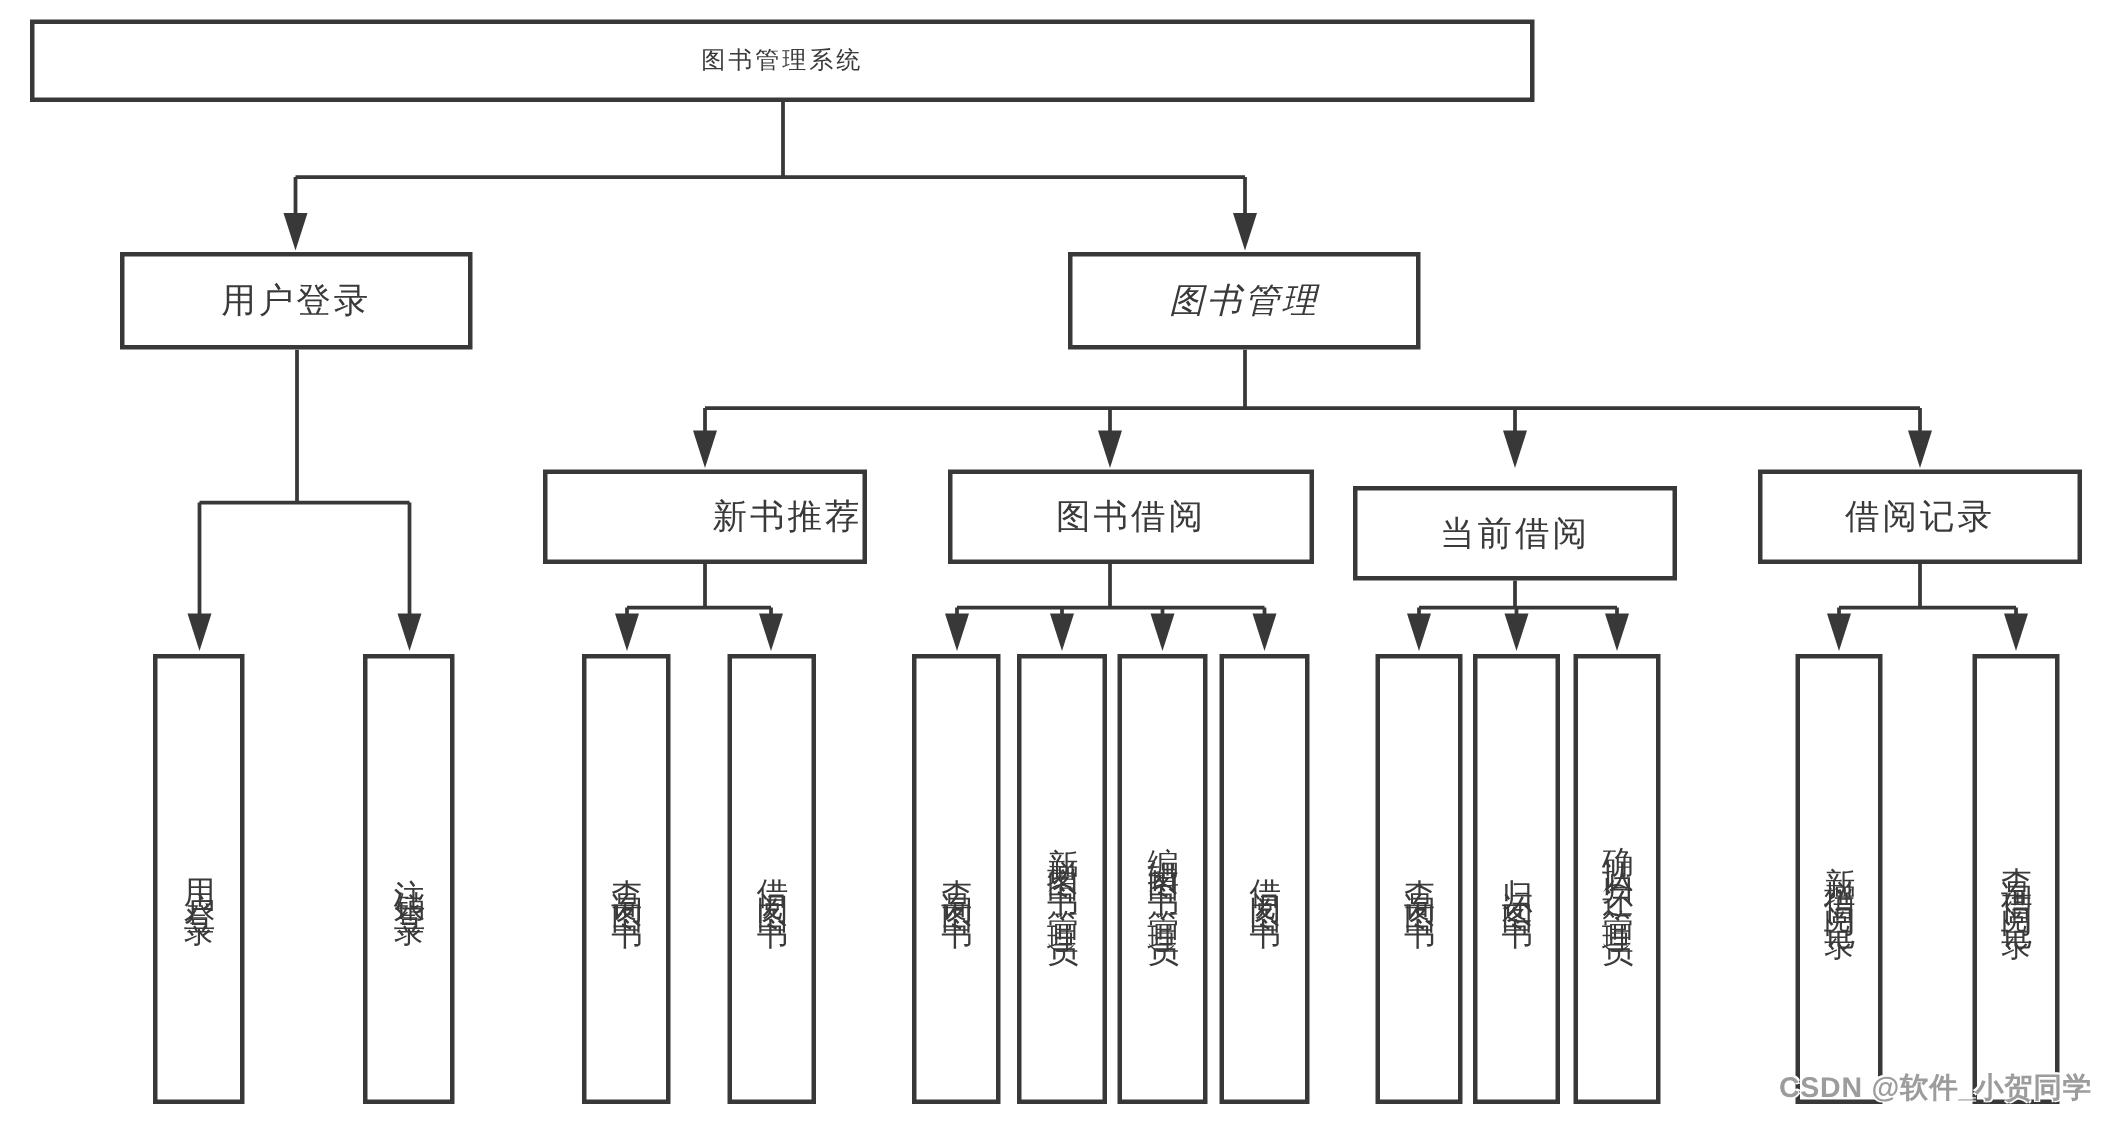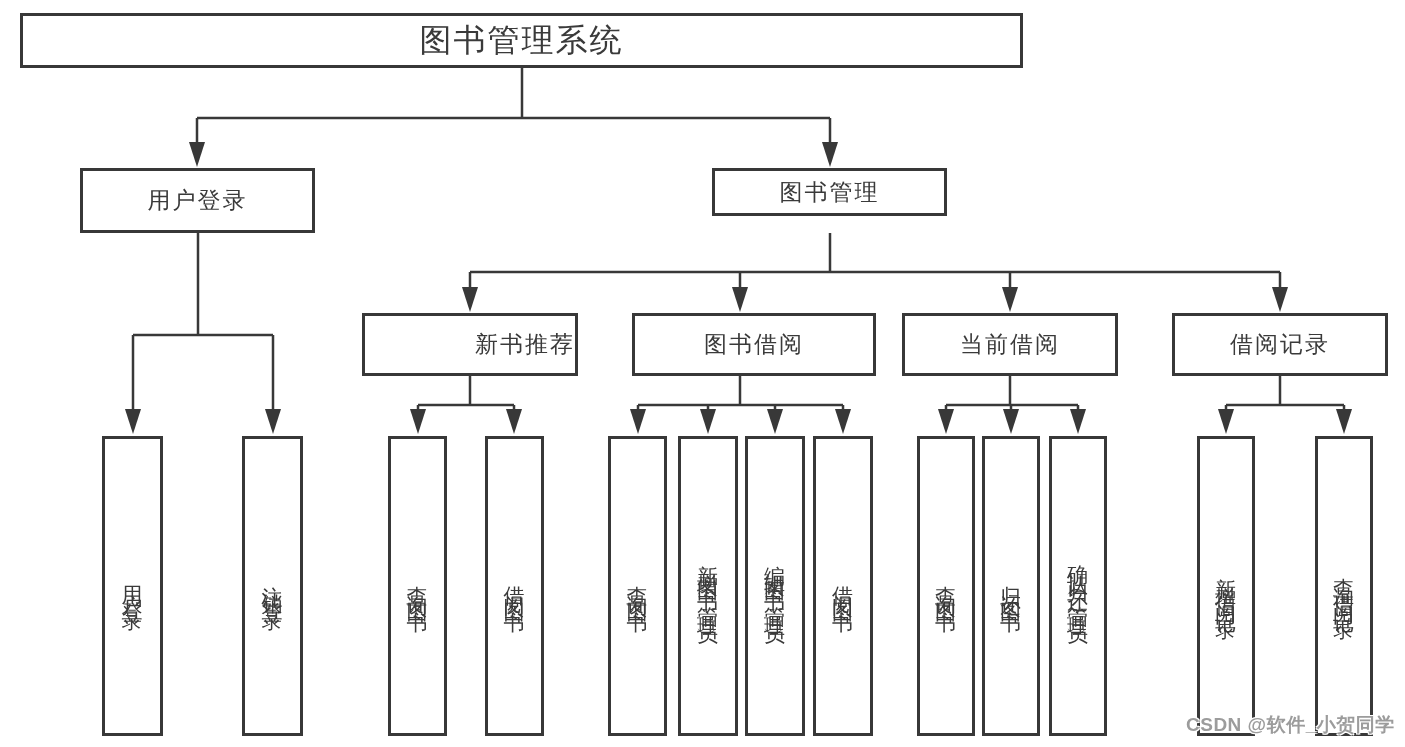--- a/index.html
+++ b/index.html
@@ -28,21 +28,21 @@
     align-items: center;
     justify-content: center;
     z-index: 2;
   }
   .hlabel {
     font-size: 23px;
     letter-spacing: 2px;
     color: #3a3a3a;
     white-space: nowrap;
   }
-  .root .hlabel { font-size: 32px; }
+  .root .hlabel { font-size: 16px; }
   .vlabel {
     writing-mode: vertical-rl;
     text-orientation: mixed;
     font-size: 21px;
     letter-spacing: 8.5px;
     line-height: 1;
     color: #3a3a3a;
     white-space: nowrap;
   }
   .watermark {
@@ -116,31 +116,31 @@
     </g>
   </svg>
 
   <div class="node root" style="left:20px; top:13px; width:1003px; height:55px;">
     <span class="hlabel">图书管理系统</span>
   </div>
 
   <div class="node" style="left:80px; top:168px; width:235px; height:65px;">
     <span class="hlabel">用户登录</span>
   </div>
-  <div class="node" style="left:712px; top:168px; width:235px; height:48px;">
+  <div class="node" style="left:712px; top:168px; width:235px; height:65px;font-style:italic;">
     <span class="hlabel">图书管理</span>
   </div>
 
   <div class="node" style="left:362px; top:313px; width:216px; height:63px;justify-content:flex-end;">
     <span class="hlabel">新书推荐</span>
   </div>
   <div class="node" style="left:632px; top:313px; width:244px; height:63px;">
     <span class="hlabel">图书借阅</span>
   </div>
-  <div class="node" style="left:902px; top:313px; width:216px; height:63px;">
+  <div class="node" style="left:902px; top:324px; width:216px; height:63px;">
     <span class="hlabel">当前借阅</span>
   </div>
   <div class="node" style="left:1172px; top:313px; width:216px; height:63px;">
     <span class="hlabel">借阅记录</span>
   </div>
 
   <div class="node" style="left:102px; top:436px; width:61px; height:300px;">
     <span class="vlabel">用户登录</span>
   </div>
   <div class="node" style="left:242px; top:436px; width:61px; height:300px;">

